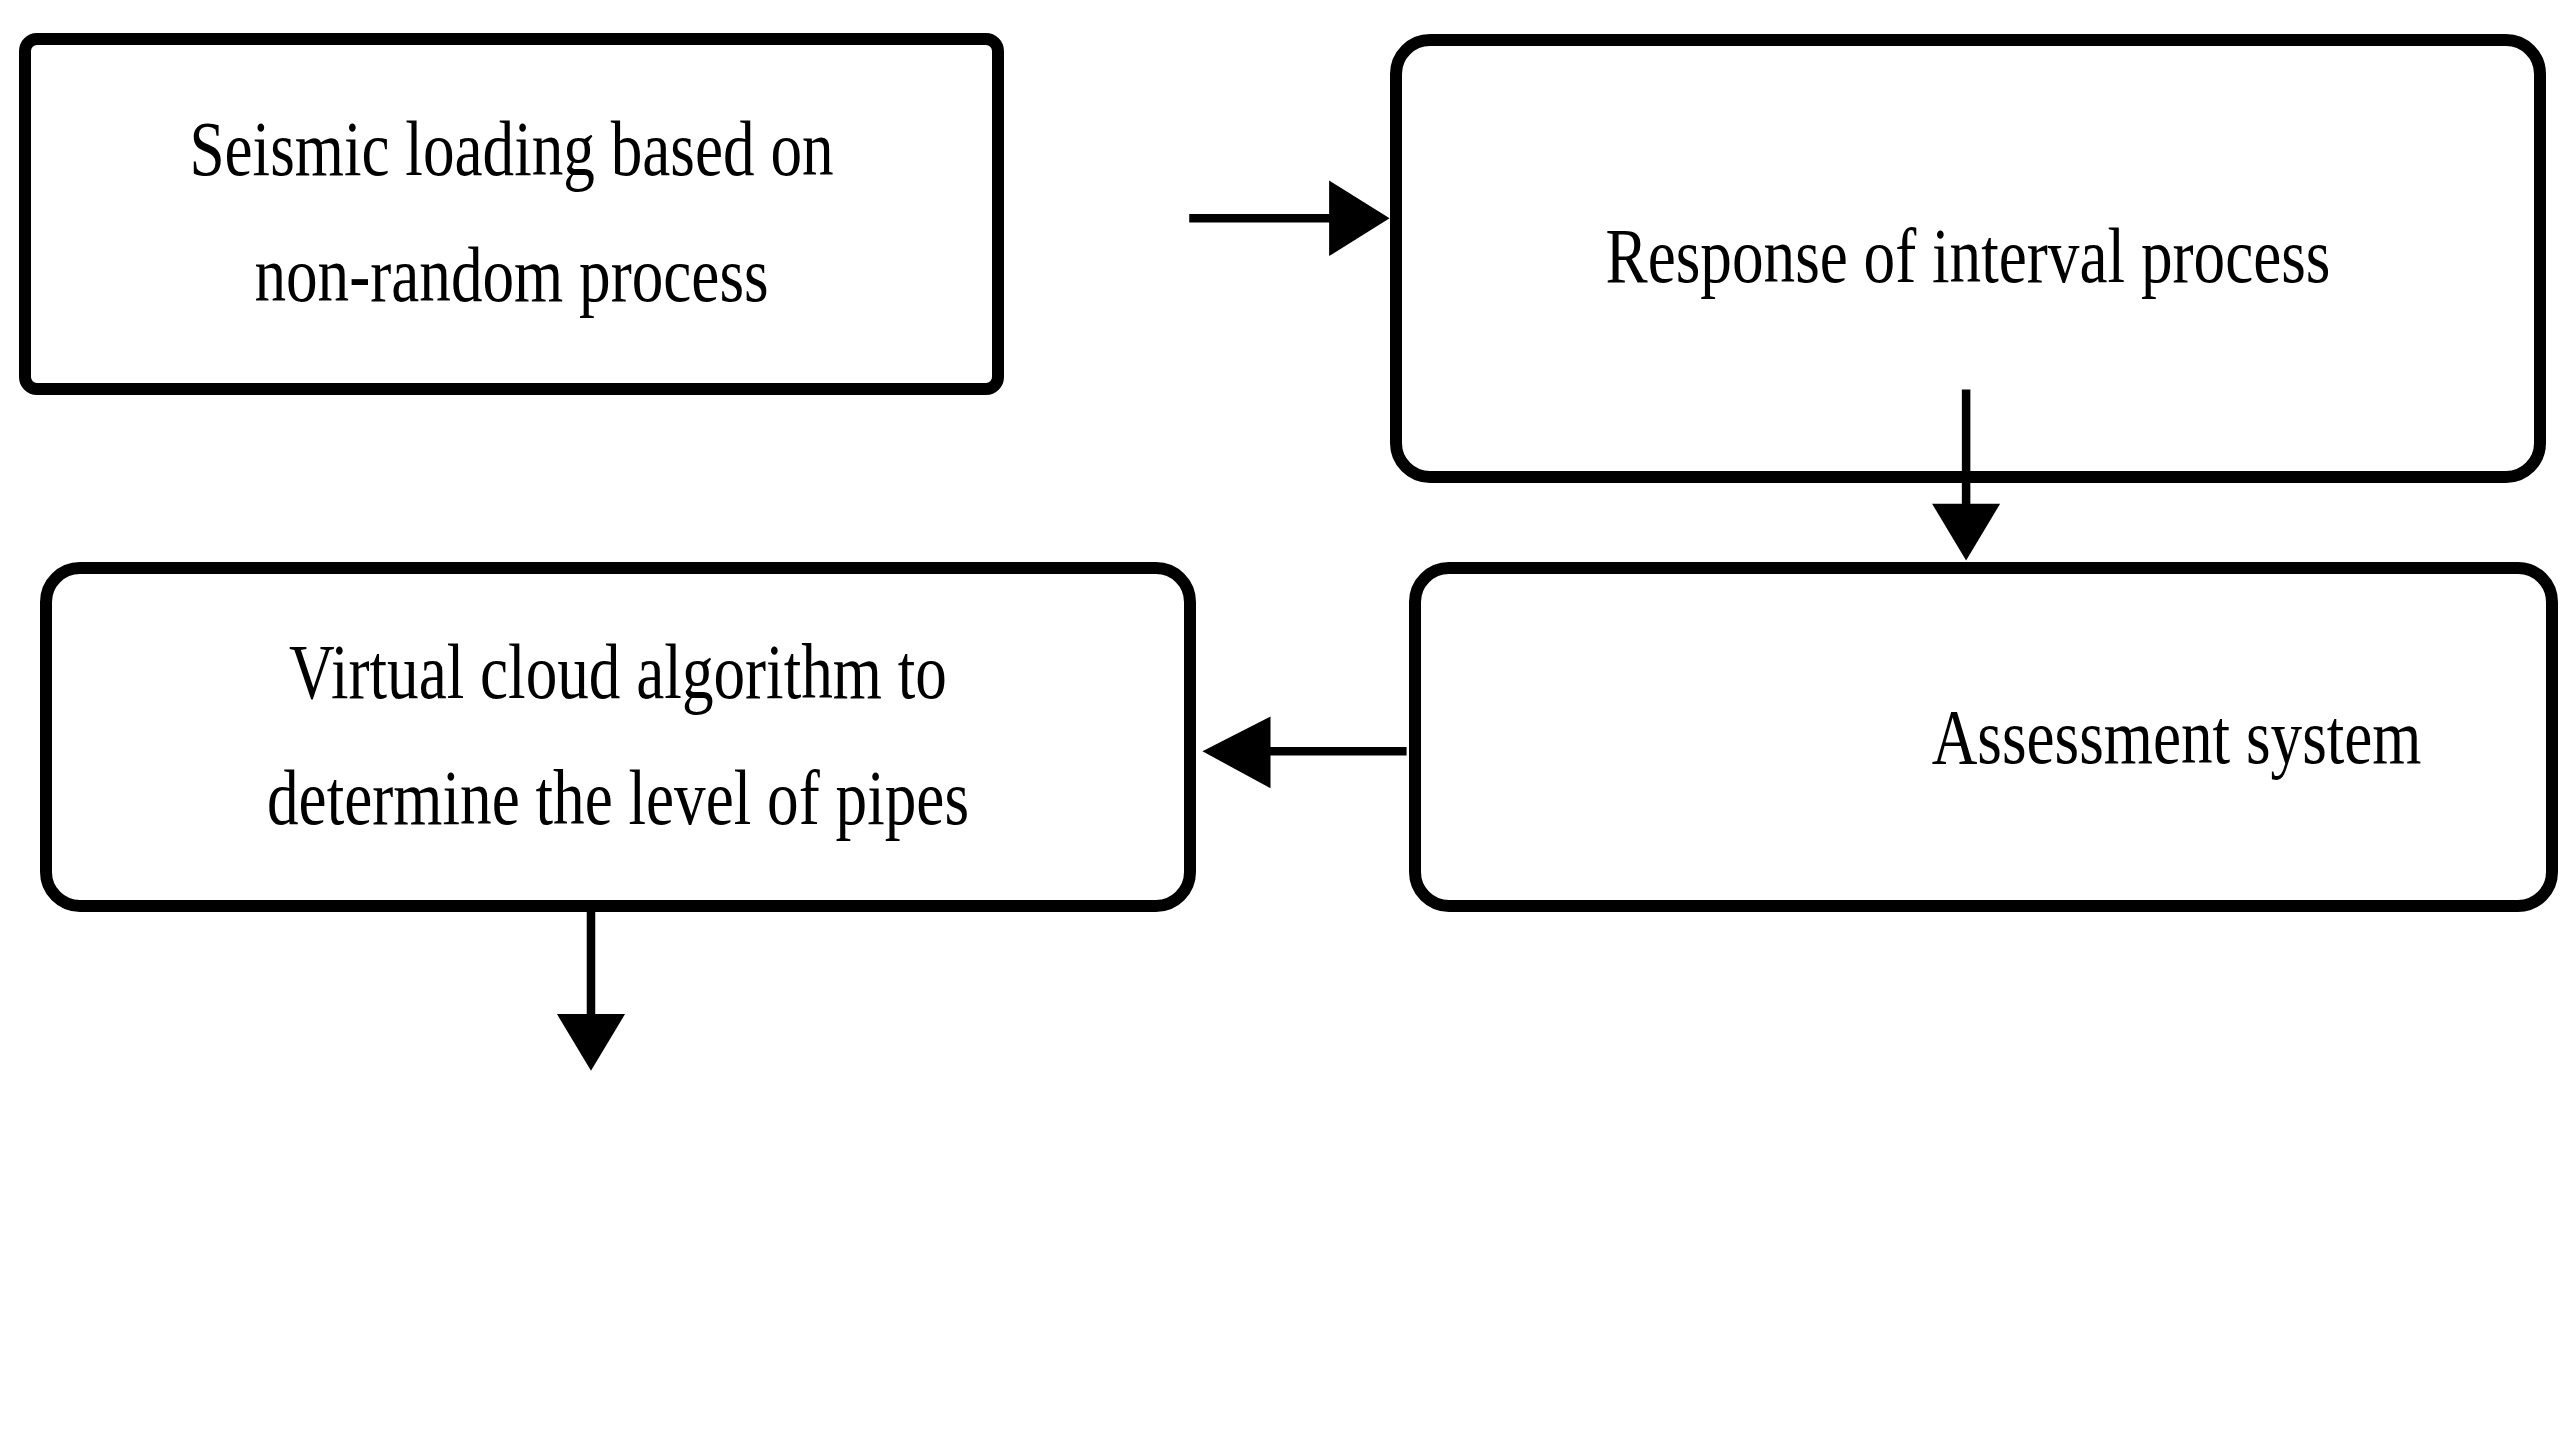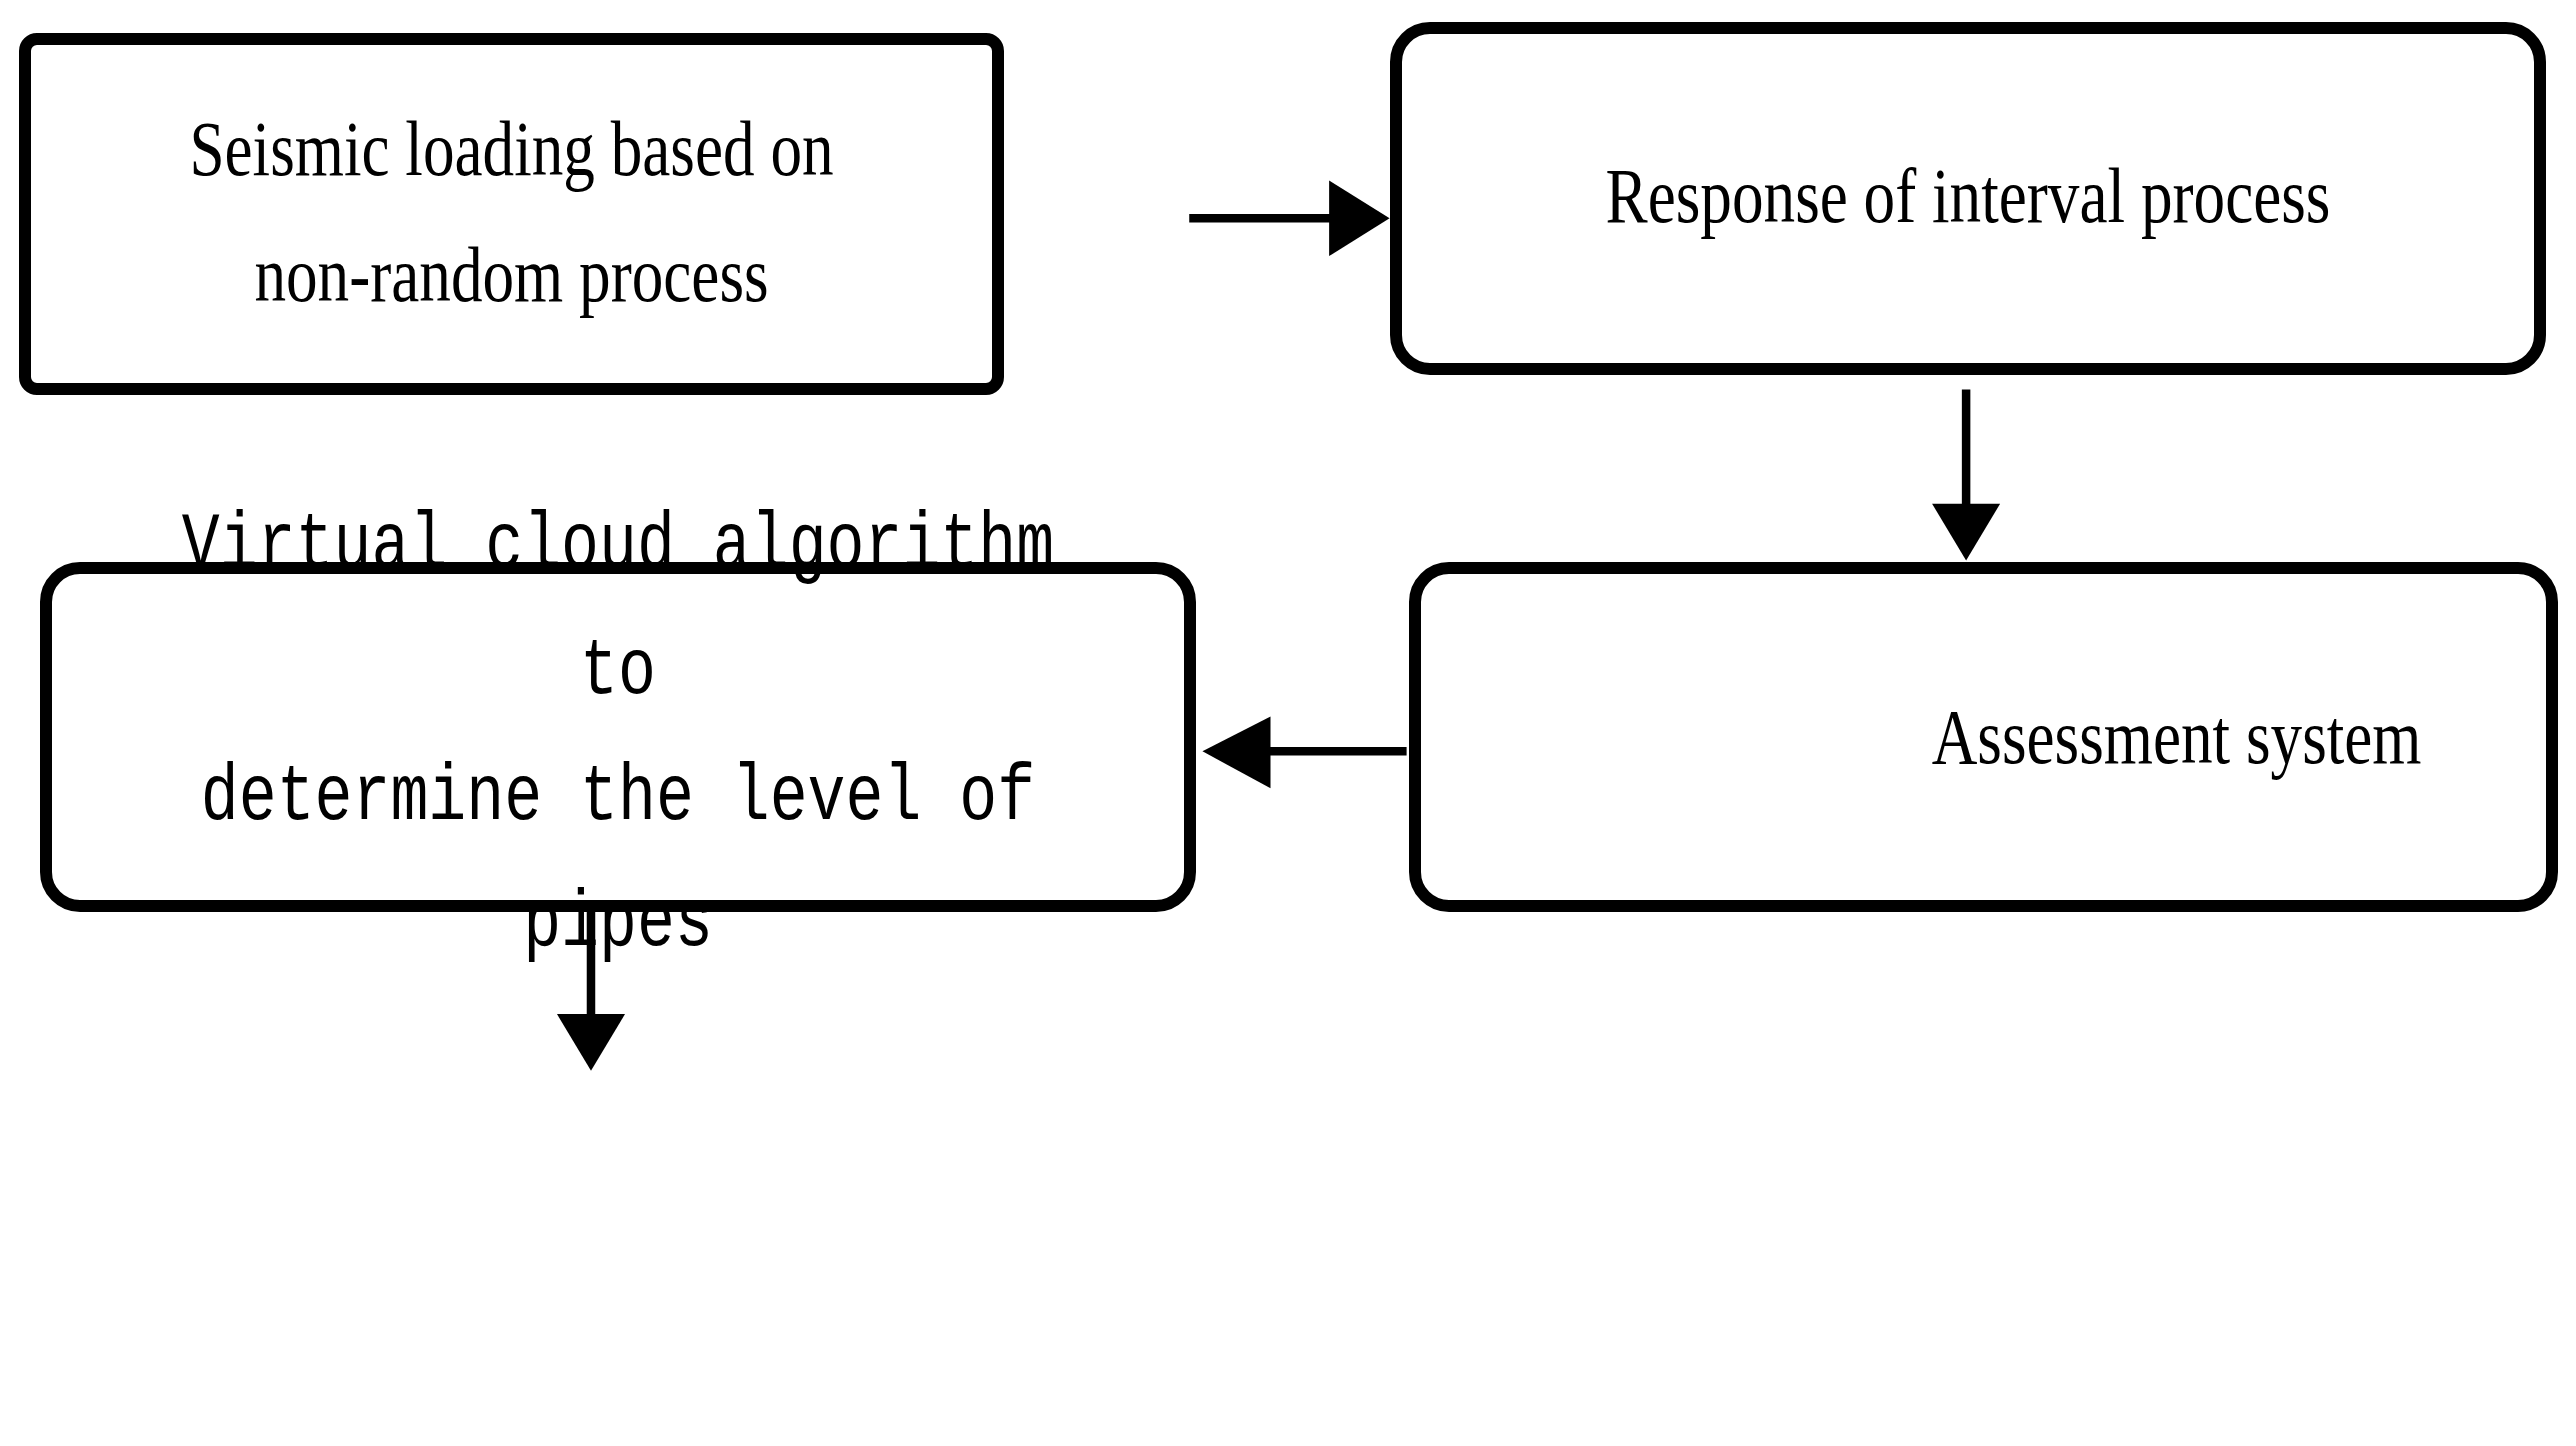--- a/index.html
+++ b/index.html
@@ -36,22 +36,22 @@
     letter-spacing: 0px;
     transform: scaleX(0.80);
     transform-origin: center center;
     white-space: pre-line;
     padding: 0 15px;
     box-sizing: border-box;
   }
 
   
   #node-seismic-loading   { left: 19px;   top: 33px;   width: 985px; height: 362px; border-radius: 18px; }
-  #node-response-interval { left: 1390px; top: 22px;   width: 1156px; height: 353px; text-align: center; }
-  #node-virtual-cloud     { left: 40px;   top: 562px;  width: 1156px; height: 350px; font-family: Liberation Mono, monospace; }
+  #node-response-interval { left: 1390px; top: 34px;   width: 1156px; height: 449px; text-align: center; }
+  #node-virtual-cloud     { left: 40px;   top: 562px;  width: 1156px; height: 350px; }
   #node-assessment-system { left: 1409px; top: 562px;  width: 1149px; height: 350px; text-align: right; }
   #node-generate-cloud    { left: 40px;   top: 1072px; width: 1163px; height: 355px; }
 
   
   #node-seismic-loading .node-label   { margin-top: -3.8px; }
   #node-response-interval .node-label { margin-top: -5.7px; }
   #node-virtual-cloud .node-label     { margin-top: -3.8px; }
   #node-assessment-system .node-label { margin-top: 0px; }
   #node-generate-cloud .node-label    { margin-top: -9.5px; }
 

